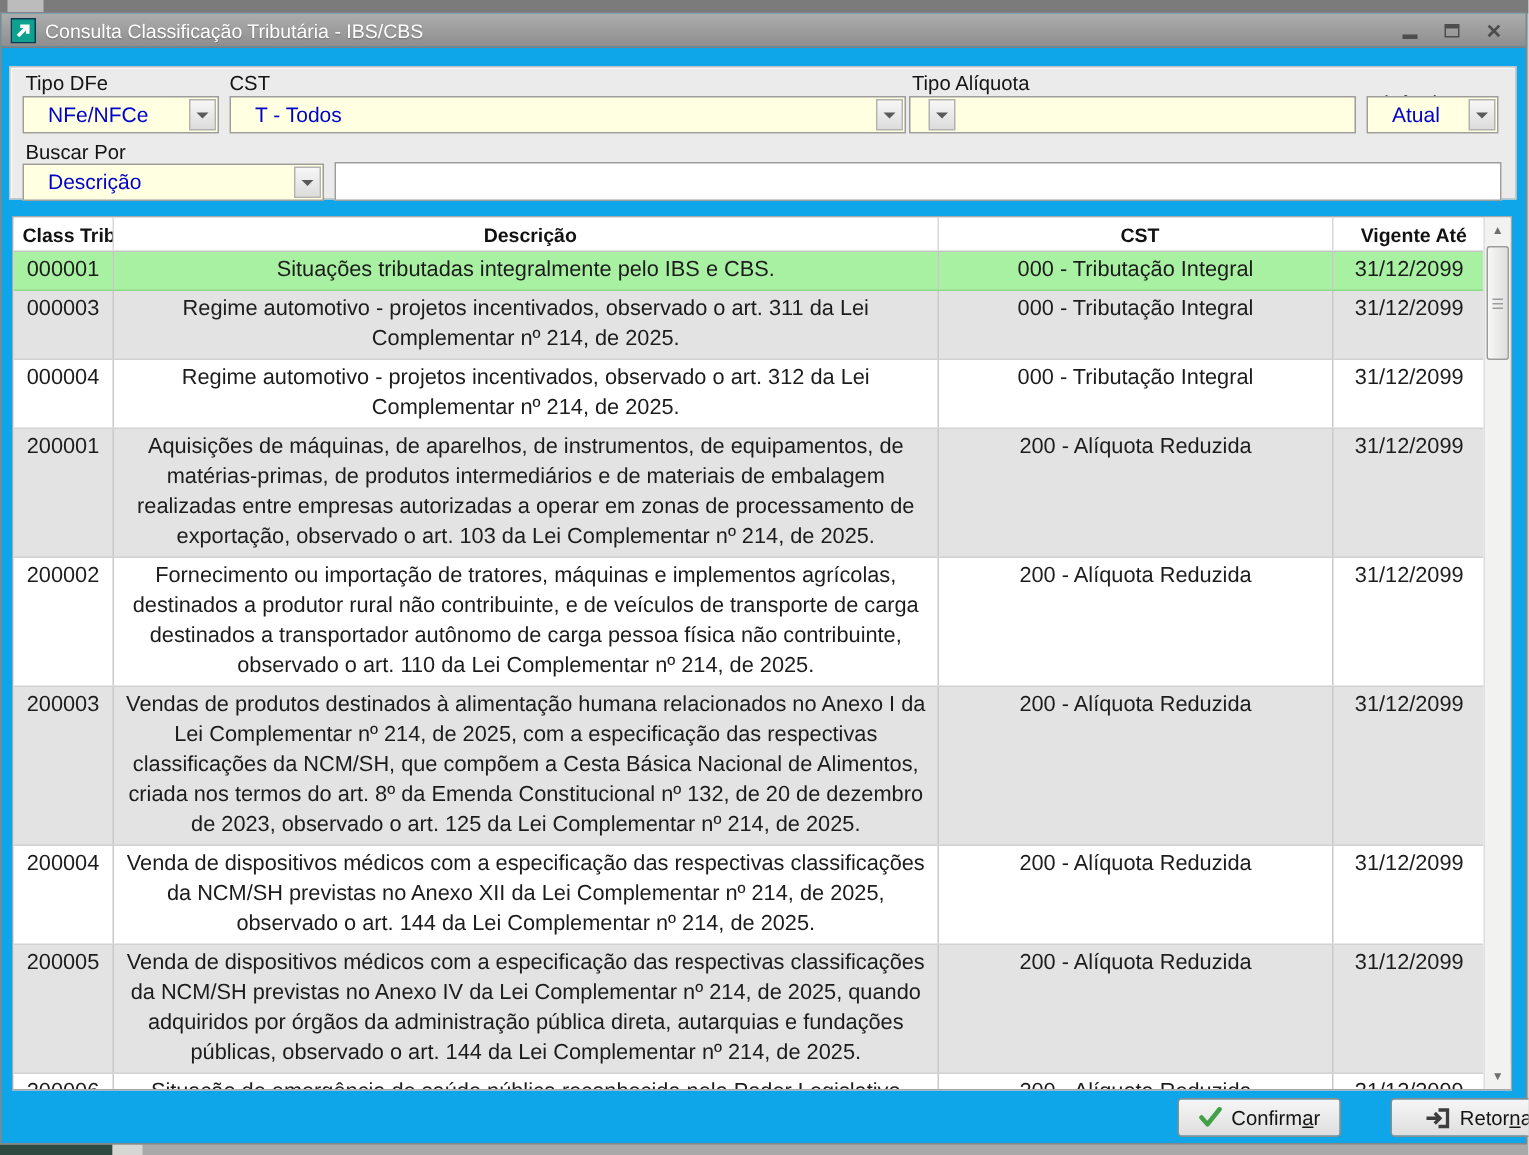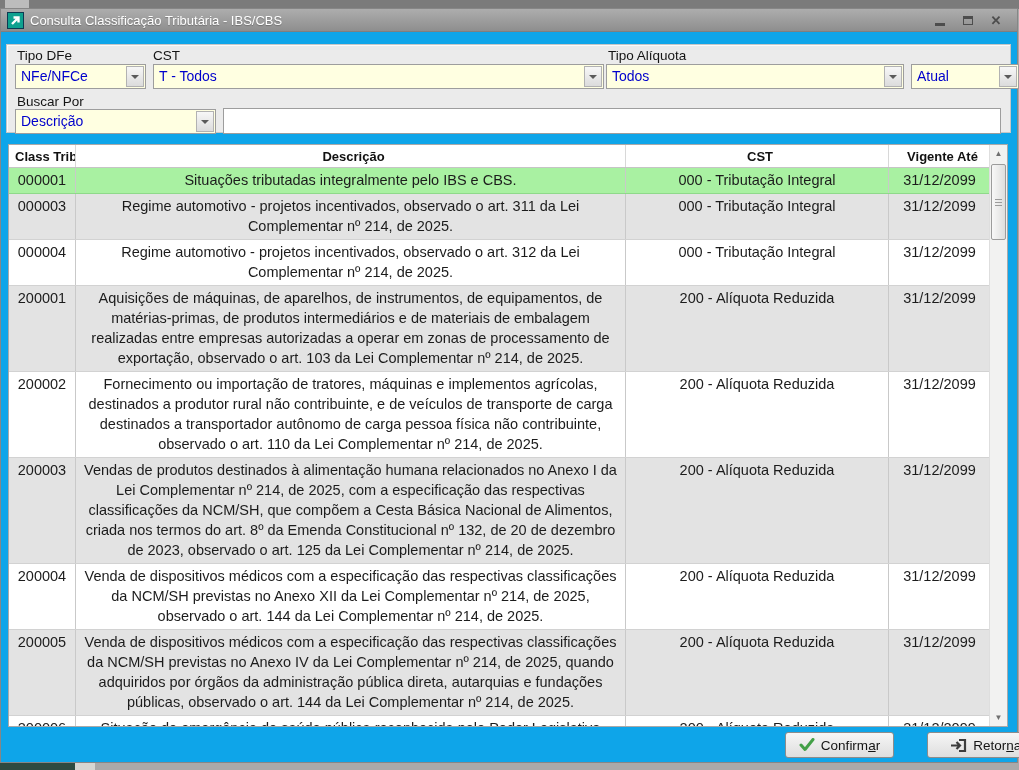--- a/index.html
+++ b/index.html
@@ -28,21 +28,21 @@
   .glyph-min { width:10px; height:3px; background:#4d4d4d; margin-top:9px; }
   .glyph-max { width:10px; height:9px; border:1px solid #4d4d4d; border-top-width:3px; }
   .glyph-close { color:#4d4d4d; font-size:13px; font-weight:bold; line-height:1; }
 
   
   .filter-panel { position:absolute; left:5px; top:35px; width:1005px; height:89px;
                   background:#ebebeb; border:1px solid #c6c6c6;
                   box-shadow:inset 1px 1px 0 #fafafa; }
   .flabel { position:absolute; font-size:13.5px; color:#141414; white-space:nowrap; }
   .combo { position:absolute; height:25px; background:#ffffe1; border:1px solid #9d9d9d;
-           display:flex; align-items:stretch; }
+           display:flex; align-items:stretch;padding-left:11px; }
   .combo-value { flex:1; color:#0000cc; font-size:14px; padding:3px 0 0 5px;
                  white-space:nowrap; overflow:hidden; }
   .combo-btn { flex:0 0 18px; margin:1px; background:linear-gradient(#f7f7f7,#dcdcdc);
                border:1px solid #b2b2b2; display:flex; align-items:center; justify-content:center; }
   .combo-arrow { width:0; height:0; border-left:4px solid transparent; border-right:4px solid transparent;
                  border-top:4px solid #5a5a5a; }
   .search-input { position:absolute; left:216px; top:63px; width:778px; height:26px;
                   background:#ffffff; border:1px solid #9d9d9d; font-size:14px; padding:0 6px;
                   font-family:"Liberation Sans", sans-serif; }
 
@@ -126,26 +126,25 @@
           <span class="combo-arrow"></span>
         </span>
     </div>
     <div class="combo" style="left:146px;top:19px;width:451px;">
       <span class="combo-value">T - Todos</span>
       <span class="combo-btn">
           <span class="combo-arrow"></span>
         </span>
     </div>
     <div class="combo" style="left:599px;top:19px;width:298px;">
-      <span class="combo-value">Todos</span>
-      <span class="combo-btn">
-          <span class="combo-arrow"></span>
-        </span>
-    </div>
-    <div class="combo" style="left:904px;top:19px;width:108px;">
+      <span class="combo-btn">
+          <span class="combo-arrow"></span>
+        </span>
+    </div>
+    <div class="combo" style="left:904px;top:19px;width:88px;">
       <span class="combo-value">Atual</span>
       <span class="combo-btn">
           <span class="combo-arrow"></span>
         </span>
     </div>
 
     <span class="flabel" style="left:10px;top:49px;">Buscar Por</span>
     <div class="combo" style="left:8px;top:64px;width:201px;">
       <span class="combo-value">Descrição</span>
       <span class="combo-btn">

